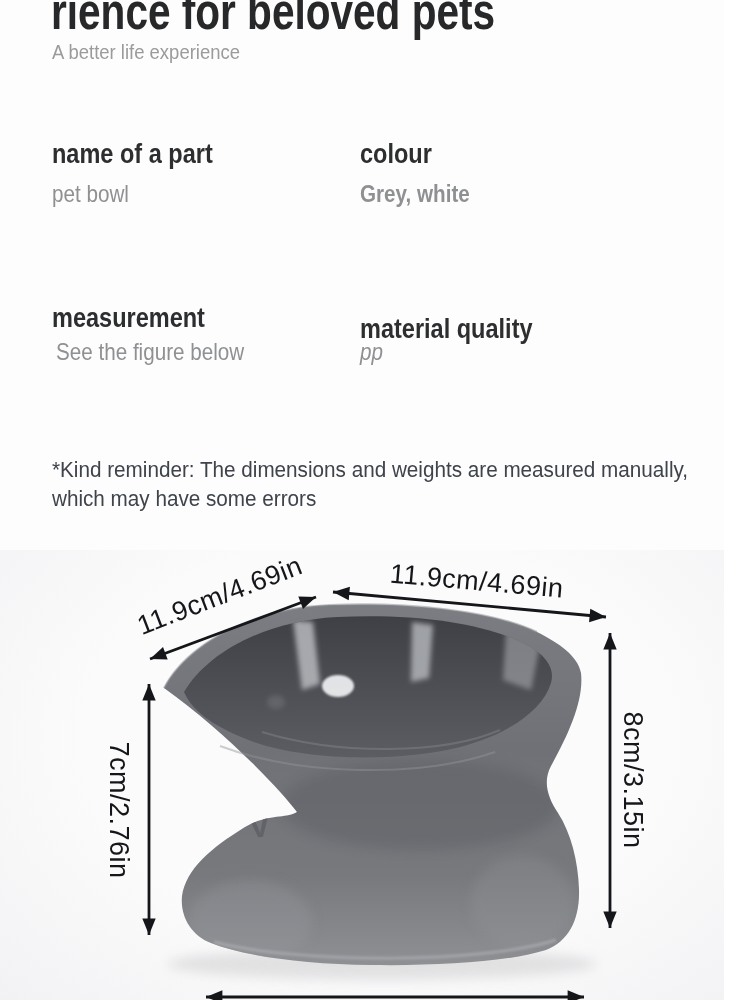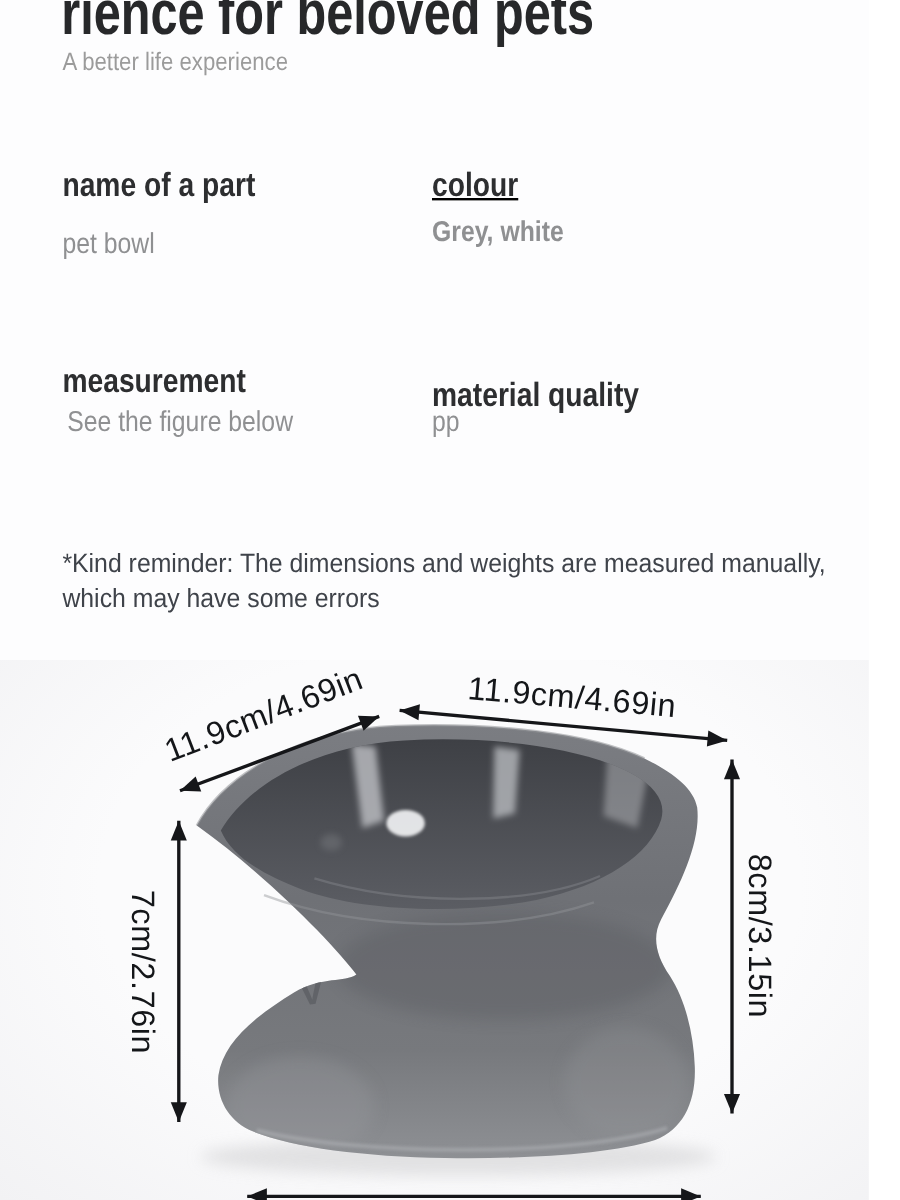--- a/index.html
+++ b/index.html
@@ -29,42 +29,42 @@
 
   <header>
     <h1 class="abs page-title">rience for beloved pets</h1>
     <div class="abs page-subtitle">A better life experience</div>
   </header>
 
   <section>
     <div class="abs" style="left:52px;top:140px;">
       <div class="spec-label">name of a part</div>
     </div>
-    <div class="abs" style="left:52px;top:182px;margin-top:10px;">
+    <div class="abs" style="left:52px;top:182px;">
       <div class="spec-value">pet bowl</div>
     </div>
 
-    <div class="abs" style="left:360px;top:140px;text-decoration:underline;">
+    <div class="abs" style="left:360px;top:140px;">
       <div class="spec-label">colour</div>
     </div>
     <div class="abs" style="left:360px;top:182px;font-weight:bold;">
       <div class="spec-value">Grey, white</div>
     </div>
 
     <div class="abs" style="left:52px;top:304px;">
       <div class="spec-label">measurement</div>
     </div>
     <div class="abs" style="left:56px;top:340px;">
       <div class="spec-value">See the figure below</div>
     </div>
 
     <div class="abs" style="left:360px;top:315px;">
       <div class="spec-label">material quality</div>
     </div>
-    <div class="abs" style="left:360px;top:340px;">
+    <div class="abs" style="left:360px;top:340px;font-style:italic;">
       <div class="spec-value">pp</div>
     </div>
   </section>
 
   <p class="abs reminder-note">*Kind reminder: The dimensions and weights are measured manually, which may have some errors</p>
 
   <div class="abs figure">
     <svg width="750" height="450" viewBox="0 0 750 450">
       <defs>
         <linearGradient id="gBody" x1="0" y1="0" x2="0" y2="1">

